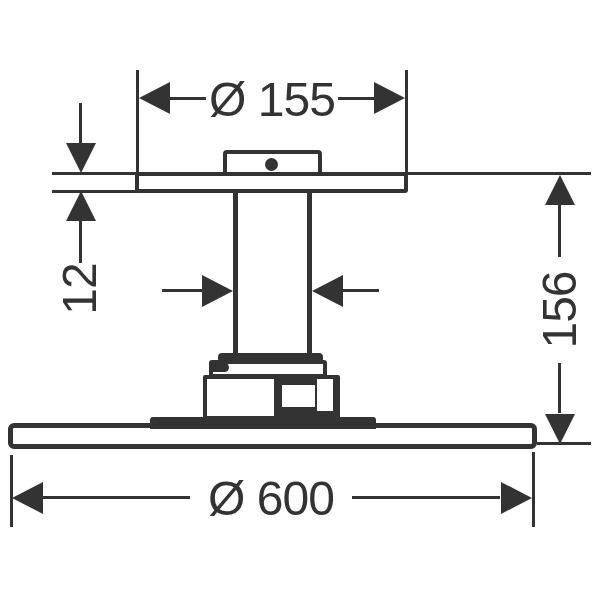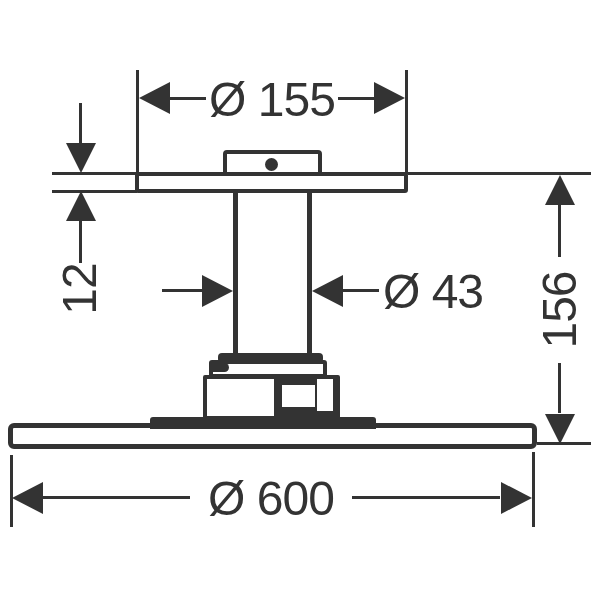--- a/index.html
+++ b/index.html
@@ -73,21 +73,20 @@
   <div class="vl" style="left:79px; top:221px; height:42px;"></div>
   <div class="lbl rot" style="left:40px; top:265px; width:80px; height:48px;">12</div>
 
   <div class="solid" style="left:233px; top:193px; width:5px; height:161px;"></div>
   <div class="solid" style="left:307px; top:193px; width:5px; height:161px;"></div>
 
   <div class="hl" style="left:162px; top:289px; width:40px;"></div>
   <div class="arr a-right" style="left:202px; top:275px;"></div>
   <div class="arr a-left" style="left:312px; top:275px;"></div>
   <div class="hl" style="left:343px; top:289px; width:36px;"></div>
-  <div class="lbl" style="left:383px; top:268px;">Ø 43</div>
 
   <div class="arr a-up" style="left:545px; top:175px;"></div>
   <div class="vl" style="left:558px; top:205px; height:52px;"></div>
   <div class="lbl rot" style="left:500px; top:286px; width:120px; height:48px;">156</div>
   <div class="vl" style="left:558px; top:363px; height:50px;"></div>
   <div class="arr a-down" style="left:545px; top:414px;"></div>
   <div class="hl" style="left:537px; top:442px; width:54px;"></div>
 
   <div class="solid" style="left:218px; top:353px; width:105px; height:10px; border-radius:4px;"></div>
   <div class="part" style="left:209px; top:360px; width:118px; height:18px; border-radius:3px;"></div>

